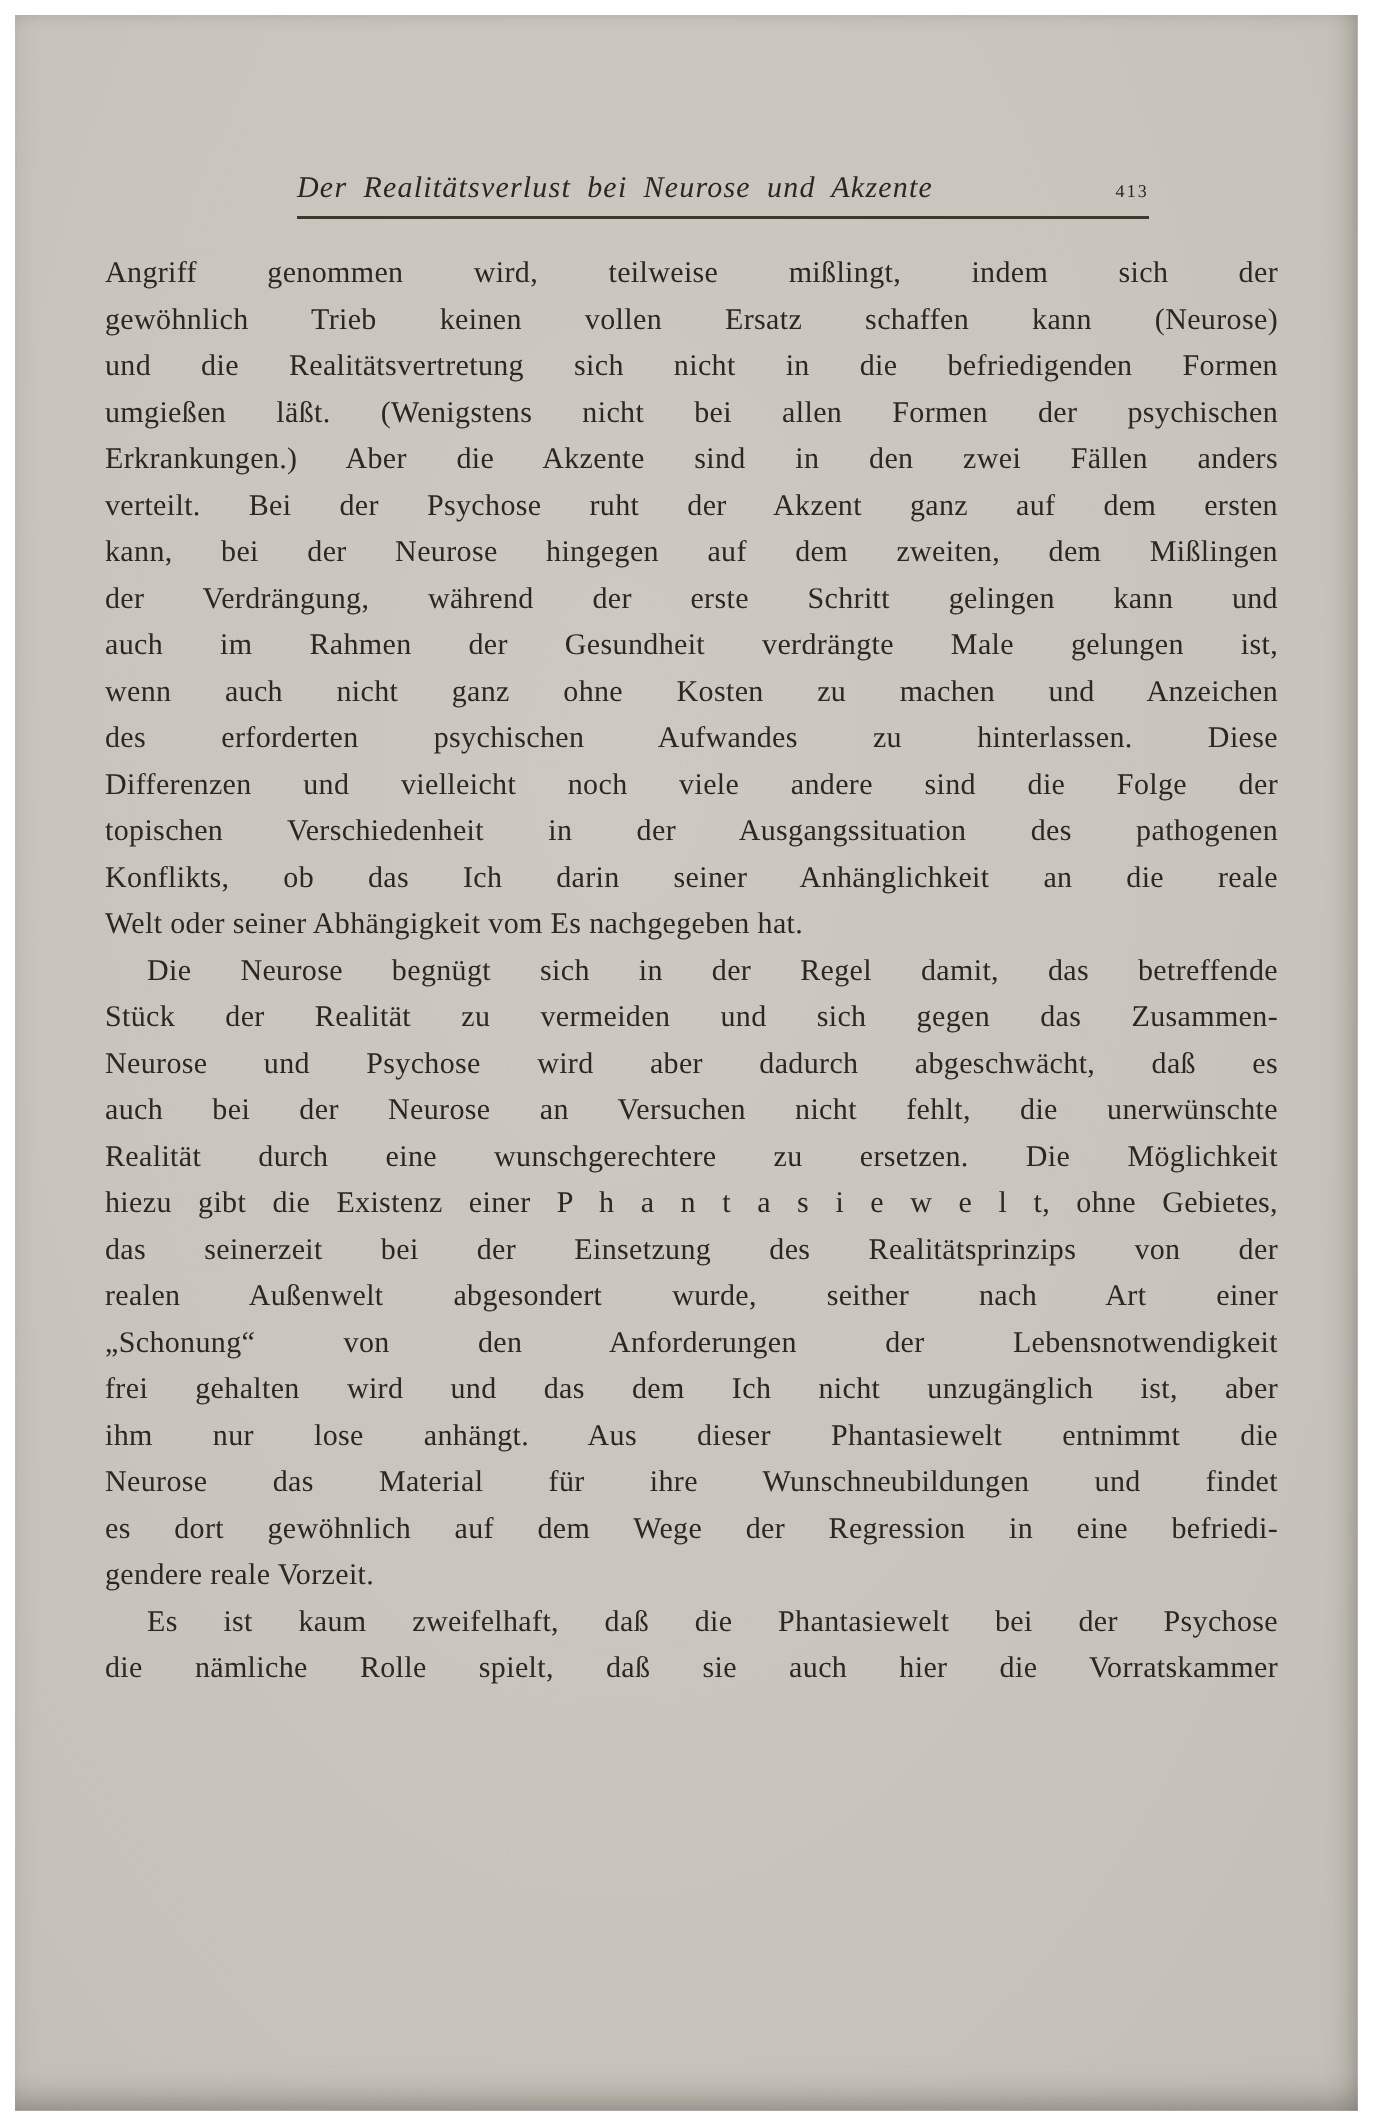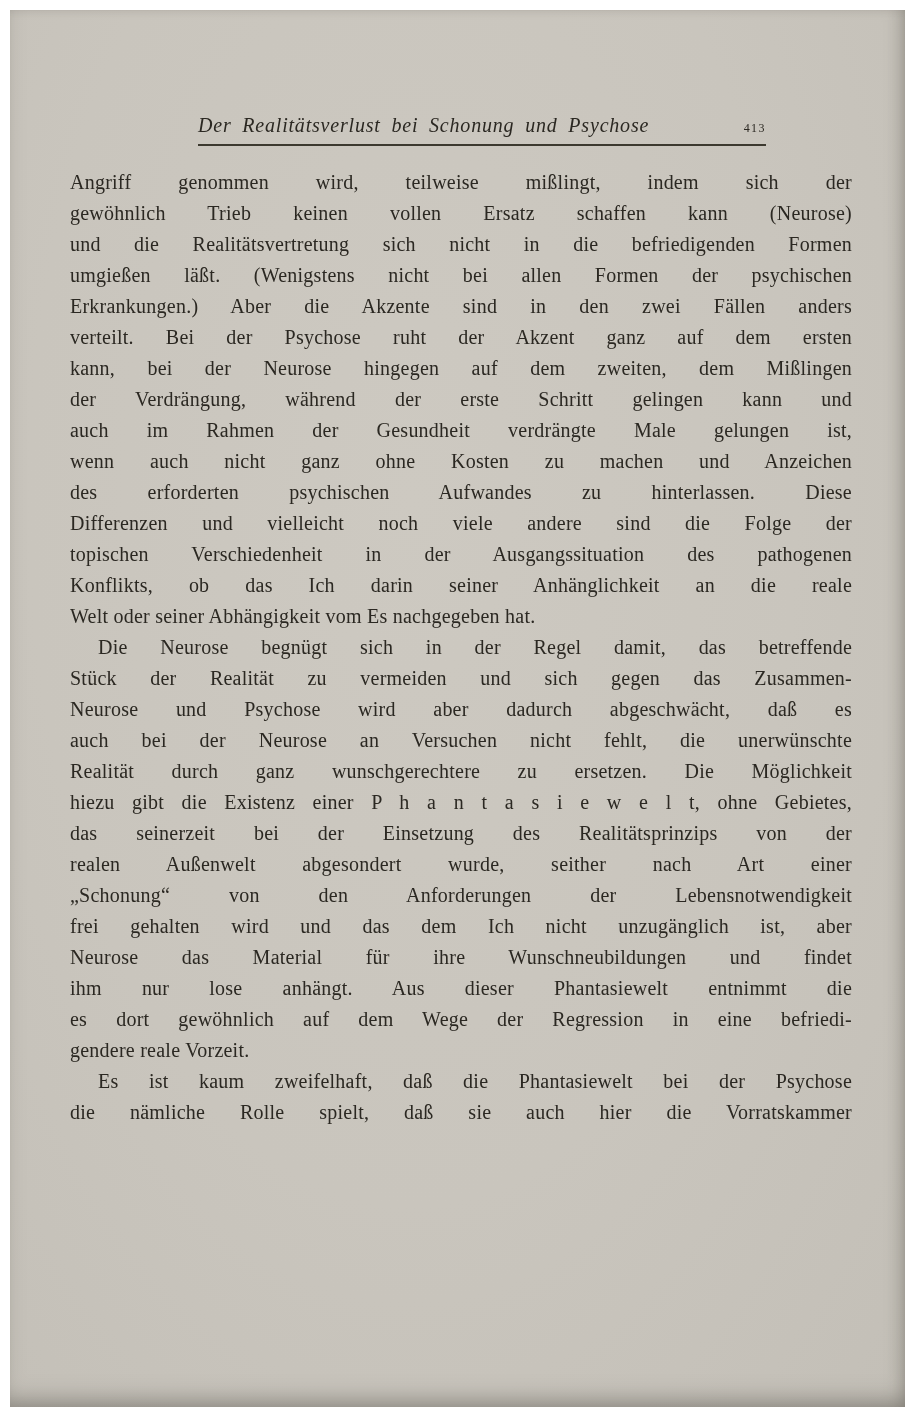--- a/index.html
+++ b/index.html
@@ -69,21 +69,21 @@
   }
 </style>
 </head>
 <body>
 
 <div class="scan">
   <div class="paper">
     <div class="textblock">
 
       <div class="running-head">
-        <span class="head-title">Der Realitätsverlust bei Schonung und Psychose</span>
+        <span class="head-title">Der Realitätsverlust bei Neurose und Akzente</span>
         <span class="head-page">413</span>
       </div>
 
       <div class="body-text">
 
       <div class="line">Angriff genommen wird, teilweise mißlingt, indem sich der</div>
           <div class="line">gewöhnlich Trieb keinen vollen Ersatz schaffen kann (Neurose)</div>
           <div class="line">und die Realitätsvertretung sich nicht in die befriedigenden Formen</div>
           <div class="line">umgießen läßt. (Wenigstens nicht bei allen Formen der psychischen</div>
           <div class="line">Erkrankungen.) Aber die Akzente sind in den zwei Fällen anders</div>
@@ -94,28 +94,28 @@
           <div class="line">wenn auch nicht ganz ohne Kosten zu machen und Anzeichen</div>
           <div class="line">des erforderten psychischen Aufwandes zu hinterlassen. Diese</div>
           <div class="line">Differenzen und vielleicht noch viele andere sind die Folge der</div>
           <div class="line">topischen Verschiedenheit in der Ausgangssituation des pathogenen</div>
           <div class="line">Konflikts, ob das Ich darin seiner Anhänglichkeit an die reale</div>
           <div class="line last-short">Welt oder seiner Abhängigkeit vom Es nachgegeben hat.</div>
           <div class="line indent">Die Neurose begnügt sich in der Regel damit, das betreffende</div>
           <div class="line">Stück der Realität zu vermeiden und sich gegen das Zusammen-</div>
           <div class="line">Neurose und Psychose wird aber dadurch abgeschwächt, daß es</div>
           <div class="line">auch bei der Neurose an Versuchen nicht fehlt, die unerwünschte</div>
-          <div class="line">Realität durch ganz wunschgerechtere zu ersetzen. Die Möglichkeit</div>
+          <div class="line">Realität durch eine wunschgerechtere zu ersetzen. Die Möglichkeit</div>
           <div class="line">hiezu gibt die Existenz einer P h a n t a s i e w e l t, ohne Gebietes,</div>
           <div class="line">das seinerzeit bei der Einsetzung des Realitätsprinzips von der</div>
           <div class="line">realen Außenwelt abgesondert wurde, seither nach Art einer</div>
           <div class="line">„Schonung“ von den Anforderungen der Lebensnotwendigkeit</div>
           <div class="line">frei gehalten wird und das dem Ich nicht unzugänglich ist, aber</div>
+          <div class="line">ihm nur lose anhängt. Aus dieser Phantasiewelt entnimmt die</div>
           <div class="line">Neurose das Material für ihre Wunschneubildungen und findet</div>
-          <div class="line">ihm nur lose anhängt. Aus dieser Phantasiewelt entnimmt die</div>
           <div class="line">es dort gewöhnlich auf dem Wege der Regression in eine befriedi-</div>
           <div class="line last-short">gendere reale Vorzeit.</div>
           <div class="line indent">Es ist kaum zweifelhaft, daß die Phantasiewelt bei der Psychose</div>
           <div class="line">die nämliche Rolle spielt, daß sie auch hier die Vorratskammer</div>
         </div>
 
     </div>
   </div>
 </div>
 

